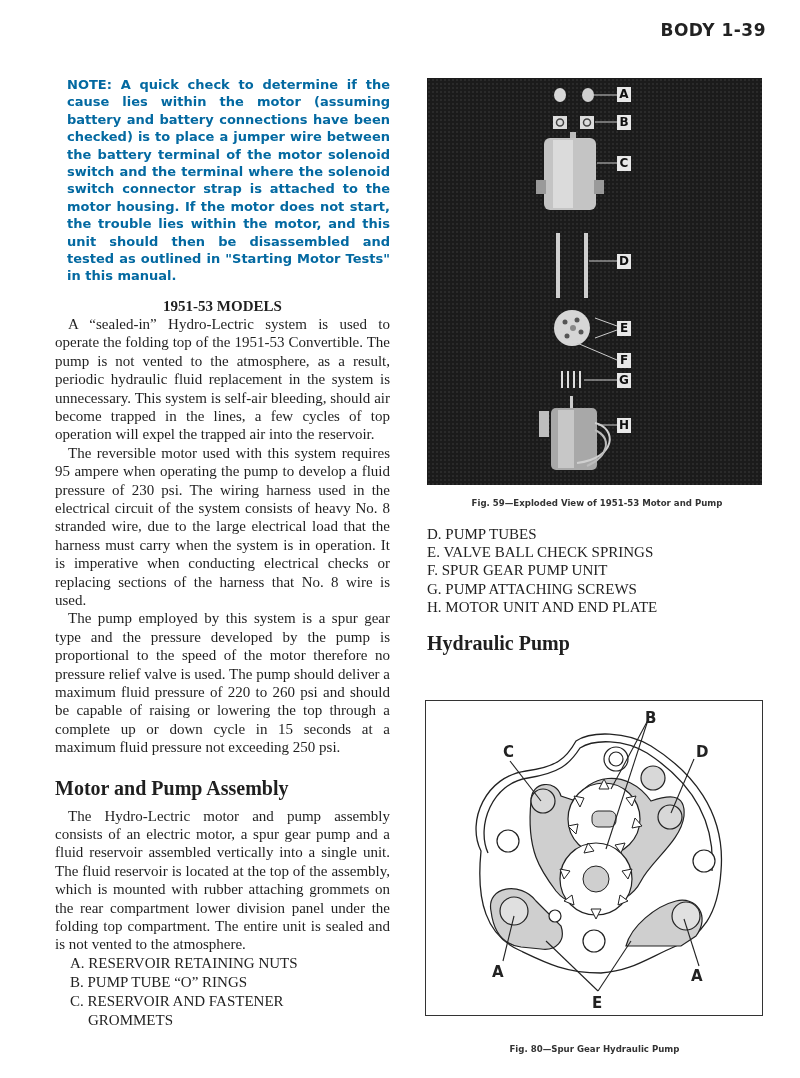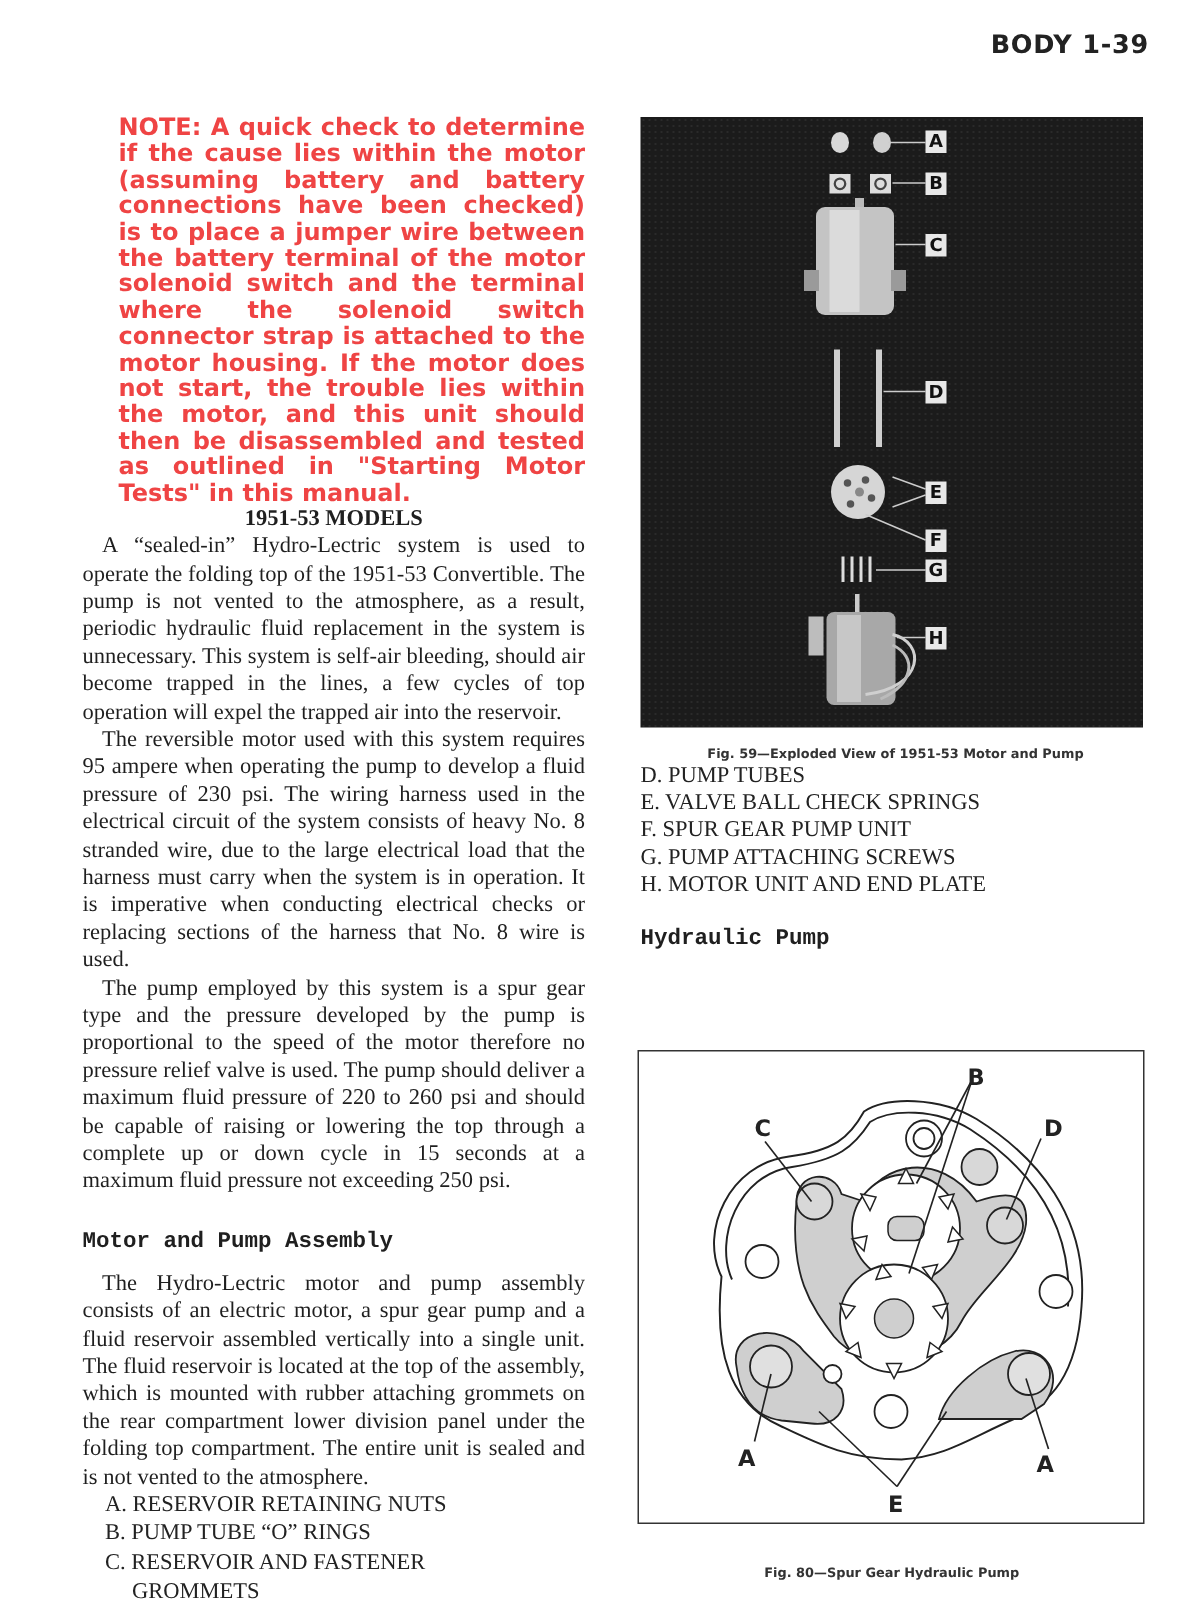--- a/index.html
+++ b/index.html
@@ -9,33 +9,33 @@
   }
   .header {
     position: absolute; top: 20px; right: 34px;
     font-family: "DejaVu Sans", sans-serif; font-weight: bold; font-size: 17px; letter-spacing: 0.5px;
     color: #222;
   }
   .col-left {
     position: absolute; left: 55px; top: 76px; width: 335px;
   }
   .note {
-    font-family: "DejaVu Sans", sans-serif; font-weight: bold; font-size: 16px;
-    line-height: 17.4px; text-align: justify; margin-left: 24px; color: #ef4444;
+    font-family: "DejaVu Sans", sans-serif; font-weight: bold; font-size: 13px;
+    line-height: 17.4px; text-align: justify; margin-left: 12px; color: #0369a1;
   }
   .serif {
     font-family: "Liberation Serif", serif; font-size: 15px; line-height: 18.4px;
     text-align: justify; color: #1f1f1f;
   }
   .center-heading {
     font-family: "Liberation Serif", serif; font-weight: bold; font-size: 15px;
-    text-align: center; margin: 0 0 0 0; line-height: 18px;
+    text-align: center; margin: 12px 0 0 0; line-height: 18px;
   }
   .side-heading {
-    font-family: Liberation Mono, monospace; font-weight: bold; font-size: 15px;
+    font-family: Liberation Serif, serif; font-weight: bold; font-size: 20px;
     margin: 22px 0 10px 0; line-height: 18px;
   }
   p.para { margin: 0; text-indent: 13px; }
   .parts { margin: 0; padding: 0; list-style: none; }
   .parts li {
     font-family: "Liberation Serif", serif; font-size: 15px; line-height: 19.2px;
     padding-left: 15px; color: #222;
   }
   .parts li .cont { display: block; padding-left: 18px; }
   .col-right {
@@ -43,21 +43,21 @@
   }
   .photo {
     width: 335px; height: 407px; background: #1b1b1b; position: relative;
     background-image: radial-gradient(#2a2a2a 1px, transparent 1px);
     background-size: 4px 4px;
   }
   .caption {
     font-family: "DejaVu Sans", sans-serif; font-weight: bold; font-size: 8.6px;
     text-align: center; color: #333; margin-top: 13px;
   }
-  .right-parts { margin-top: 0; }
+  .right-parts { margin-top: 17px; }
   .right-parts li { padding-left: 0; line-height: 18.2px; }
   .drawing {
     position: absolute; left: 425px; top: 700px; width: 336px; height: 314px;
     border: 1.5px solid #333; background: #fff;
   }
   .cap2 { position: absolute; left: 425px; top: 1031px; width: 339px; }
   .photo-label {
     position: absolute; width: 14px; height: 15px; background: #e8e8e8; color: #111;
     font-family: "DejaVu Sans", sans-serif; font-weight: bold; font-size: 12px;
     text-align: center; line-height: 15px;

